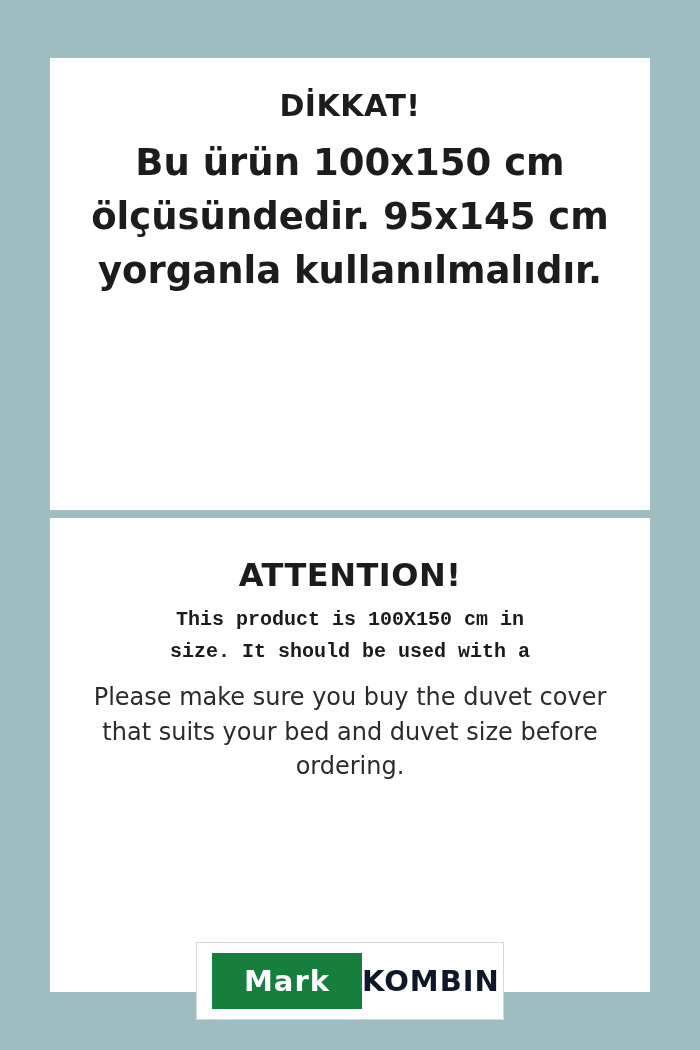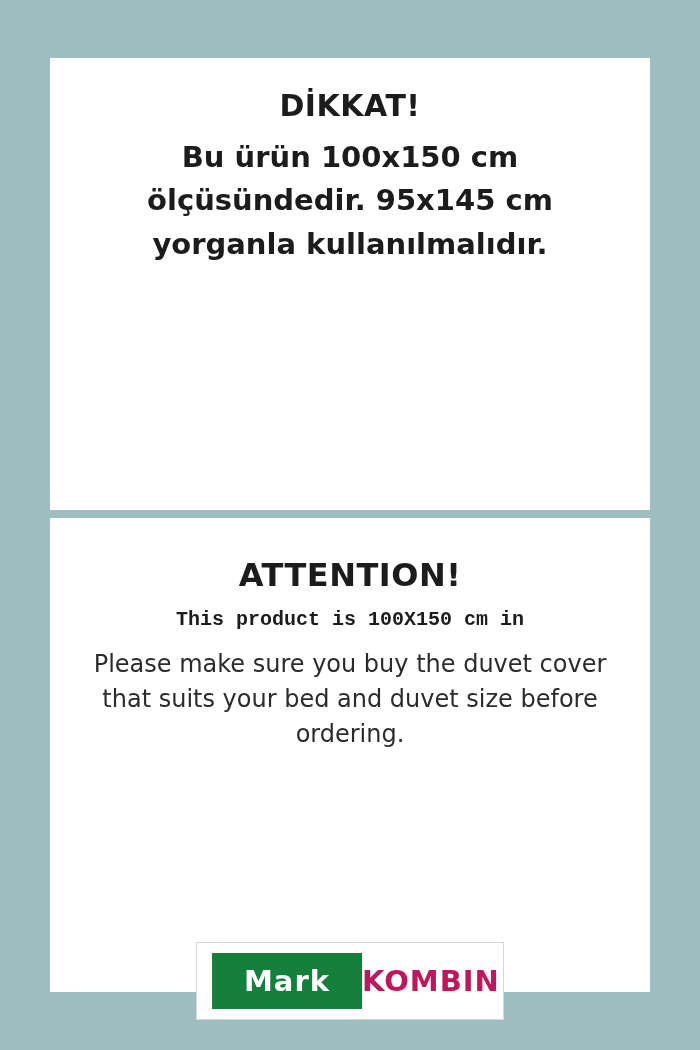--- a/index.html
+++ b/index.html
@@ -42,21 +42,21 @@
     color: #1c1c1c;
     line-height: 1.22;
     margin: 0;
   }
   .title {
     font-size: 30px;
     letter-spacing: 0.5px;
     margin-bottom: 14px;
   }
   .sub-bold {
-    font-size: 29px;
+    font-size: 37px;
     line-height: 1.3;
     margin: 0 0 6px 0;
     padding: 0 6px;
   }
   .body-text {
     text-align: center;
     font-size: 28px;
     color: #2b2b2b;
     line-height: 1.43;
     margin: 10px 0 0 0;
@@ -102,21 +102,21 @@
     flex: 0 0 150px;
     display: flex;
     align-items: center;
     justify-content: center;
     font-size: 29px;
     font-weight: bold;
     letter-spacing: 1px;
   }
   .logo-kombin {
     background: #ffffff;
-    color: #be185d;
+    color: #0f172a;
     flex: 1 1 auto;
     display: flex;
     align-items: center;
     justify-content: center;
     font-size: 29px;
     font-weight: bold;
     letter-spacing: 1px;
   }
 </style>
 </head>
@@ -127,20 +127,21 @@
   <div class="card card-tr">
     <div class="headline title">DİKKAT!</div>
     <div class="headline sub-bold">Bu ürün 100x150 cm</div>
     <div class="headline sub-bold">ölçüsündedir. 95x145 cm</div>
     <div class="headline sub-bold">yorganla kullanılmalıdır.</div>
   </div>
 
   <div class="card card-en">
     <div class="headline title">ATTENTION!</div>
     <div class="headline sub-bold">This product is 100X150 cm in</div>
+    <div class="headline sub-bold">size. It should be used with a</div>
     <p class="body-text">Please make sure you buy the duvet cover that suits your bed and duvet size before ordering.</p>
   </div>
 
   <div class="logo-wrap">
     <div class="logo">
       <div class="logo-mark">Mark</div>
       <div class="logo-kombin">KOMBIN</div>
     </div>
   </div>
 

